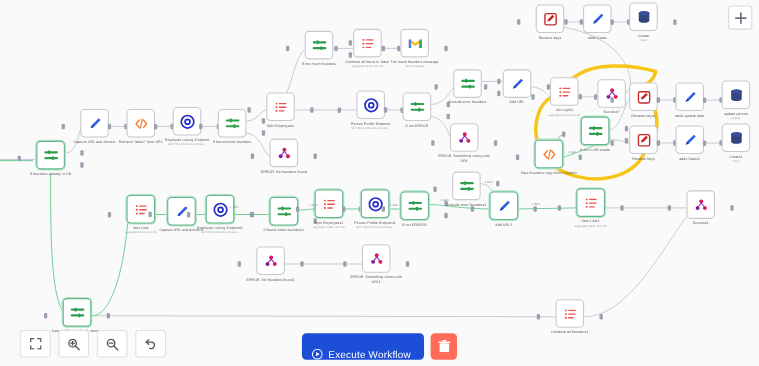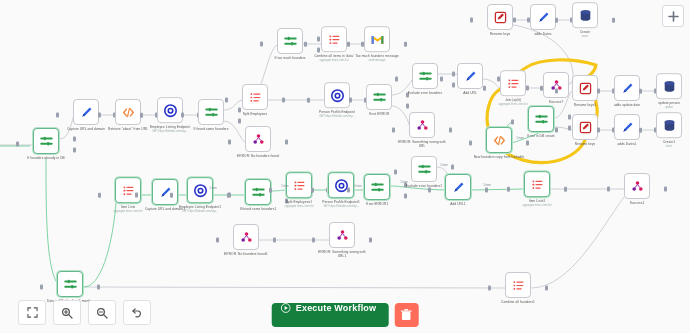--- a/index.html
+++ b/index.html
@@ -30,22 +30,22 @@
   .port.out3{right:-4px;top:68%;}
   .edgelabel{position:absolute;font-size:2.8px;color:#7d8a94;transform:translate(-50%,-50%);white-space:nowrap;}
   .annot{position:absolute;pointer-events:none;}
 
   
   #zoomctl{position:absolute;left:18px;bottom:8px;display:flex;gap:7px;z-index:30;}
   .zbtn{width:26px;height:23px;background:#fff;border:1px solid #e0e0e6;border-radius:3px;
     display:flex;align-items:center;justify-content:center;cursor:pointer;}
   
   #execbar{position:absolute;left:50%;bottom:6px;transform:translateX(-50%);display:flex;gap:6px;align-items:center;z-index:30;}
-  #execbtn{background:#15803d;color:#fff;border:none;border-radius:4px;height:24px;padding:0 12px 0 9px;
-    display:flex;align-items:flex-start;gap:5px;font-size:9px;font-weight:bold;cursor:pointer;letter-spacing:.2px;}
+  #execbtn{background:#1d4ed8;color:#fff;border:none;border-radius:4px;height:24px;padding:0 12px 0 9px;
+    display:flex;align-items:flex-end;gap:5px;font-size:9px;font-weight:normal;cursor:pointer;letter-spacing:.2px;}
   #delbtn{background:#ff6d5a;border:none;border-radius:4px;width:24px;height:24px;display:flex;
     align-items:center;justify-content:center;cursor:pointer;}
   #addbtn{position:absolute;right:6px;top:5px;width:20px;height:20px;background:#fff;border:1px solid #d7d9e0;
     border-radius:3px;display:flex;align-items:center;justify-content:center;cursor:pointer;z-index:30;}
 </style>
 </head>
 <body>
 
 <div id="canvas">
 

